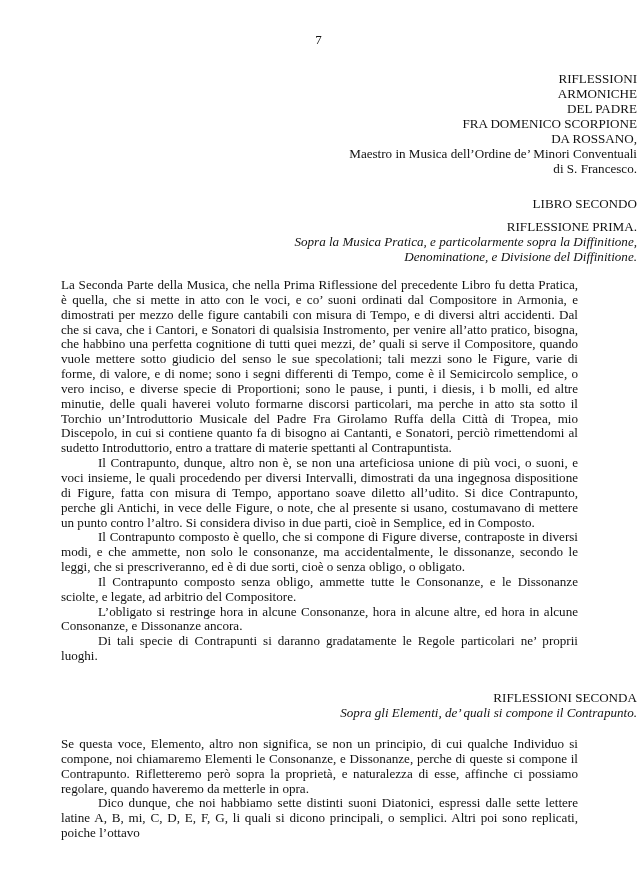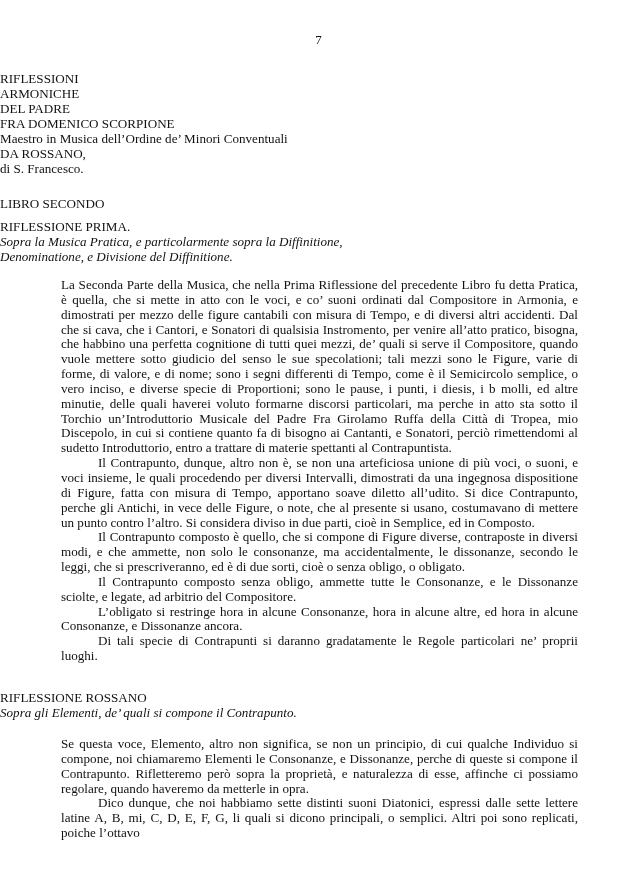--- a/index.html
+++ b/index.html
@@ -4,21 +4,21 @@
 <style>
   html, body { margin: 0; padding: 0; background: #ffffff; }
   body {
     width: 637px; height: 892px; overflow: hidden; position: relative;
     font-family: "Liberation Serif", "DejaVu Serif", serif;
     color: #111111;
     font-size: 13.1px;
   }
   .page { position: absolute; left: 0; top: 0; width: 637px; height: 892px; }
   .pagenum { position: absolute; top: 32px; left: 0; width: 637px; text-align: center; font-size: 13px; }
-  .center { position: absolute; left: 0; width: 637px; text-align: left; line-height: 15px; }
+  .center { position: absolute; left: 0; width: 637px; text-align: right; line-height: 15px; }
   .title-block { top: 71px; }
   .title-block div { white-space: nowrap; }
   .libro { top: 196px; }
   .rifl1 { top: 219px; }
   .ital { font-style: italic; }
   .body { position: absolute; left: 61px; width: 517px; text-align: justify; line-height: 14.85px; }
   .body p { margin: 0; }
   .body p.ind { text-indent: 37px; }
   .body1 { top: 278px; }
   .rifl2 { top: 690px; }
@@ -29,22 +29,22 @@
 
 <div class="page">
 
   <div class="pagenum">7</div>
 
   <div class="center title-block">
     <div>RIFLESSIONI</div>
     <div>ARMONICHE</div>
     <div>DEL PADRE</div>
     <div>FRA DOMENICO SCORPIONE</div>
+    <div>DA ROSSANO,</div>
     <div>Maestro in Musica dell’Ordine de’ Minori Conventuali</div>
-    <div>DA ROSSANO,</div>
     <div>di S. Francesco.</div>
   </div>
 
   <div class="center libro">LIBRO SECONDO</div>
 
   <div class="center rifl1">
     <div>RIFLESSIONE PRIMA.</div>
     <div class="ital">Sopra la Musica Pratica, e particolarmente sopra la Diffinitione,</div>
     <div class="ital">Denominatione, e Divisione del Diffinitione.</div>
   </div>
@@ -52,21 +52,21 @@
   <div class="body body1">
     <p>La Seconda Parte della Musica, che nella Prima Riflessione del precedente Libro fu detta Pratica, è quella, che si mette in atto con le voci, e co’ suoni ordinati dal Compositore in Armonia, e dimostrati per mezzo delle figure cantabili con misura di Tempo, e di diversi altri accidenti. Dal che si cava, che i Cantori, e Sonatori di qualsisia Instromento, per venire all’atto pratico, bisogna, che habbino una perfetta cognitione di tutti quei mezzi, de’ quali si serve il Compositore, quando vuole mettere sotto giudicio del senso le sue specolationi; tali mezzi sono le Figure, varie di forme, di valore, e di nome; sono i segni differenti di Tempo, come è il Semicircolo semplice, o vero inciso, e diverse specie di Proportioni; sono le pause, i punti, i diesis, i b molli, ed altre minutie, delle quali haverei voluto formarne discorsi particolari, ma perche in atto sta sotto il Torchio un’Introduttorio Musicale del Padre Fra Girolamo Ruffa della Città di Tropea, mio Discepolo, in cui si contiene quanto fa di bisogno ai Cantanti, e Sonatori, perciò rimettendomi al sudetto Introduttorio, entro a trattare di materie spettanti al Contrapuntista.</p>
     <p class="ind">Il Contrapunto, dunque, altro non è, se non una arteficiosa unione di più voci, o suoni, e voci insieme, le quali procedendo per diversi Intervalli, dimostrati da una ingegnosa dispositione di Figure, fatta con misura di Tempo, apportano soave diletto all’udito. Si dice Contrapunto, perche gli Antichi, in vece delle Figure, o note, che al presente si usano, costumavano di mettere un punto contro l’altro. Si considera diviso in due parti, cioè in Semplice, ed in Composto.</p>
     <p class="ind">Il Contrapunto composto è quello, che si compone di Figure diverse, contraposte in diversi modi, e che ammette, non solo le consonanze, ma accidentalmente, le dissonanze, secondo le leggi, che si prescriveranno, ed è di due sorti, cioè o senza obligo, o obligato.</p>
     <p class="ind">Il Contrapunto composto senza obligo, ammette tutte le Consonanze, e le Dissonanze sciolte, e legate, ad arbitrio del Compositore.</p>
     <p class="ind">L’obligato si restringe hora in alcune Consonanze, hora in alcune altre, ed hora in alcune Consonanze, e Dissonanze ancora.</p>
     <p class="ind">Di tali specie di Contrapunti si daranno gradatamente le Regole particolari ne’ proprii luoghi.</p>
   </div>
 
   <div class="center rifl2">
-    <div>RIFLESSIONE ROSSANO</div>
+    <div>RIFLESSIONI SECONDA</div>
     <div class="ital">Sopra gli Elementi, de’ quali si compone il Contrapunto.</div>
   </div>
 
   <div class="body body2">
     <p>Se questa voce, Elemento, altro non significa, se non un principio, di cui qualche Individuo si compone, noi chiamaremo Elementi le Consonanze, e Dissonanze, perche di queste si compone il Contrapunto. Rifletteremo però sopra la proprietà, e naturalezza di esse, affinche ci possiamo regolare, quando haveremo da metterle in opra.</p>
     <p class="ind">Dico dunque, che noi habbiamo sette distinti suoni Diatonici, espressi dalle sette lettere latine A, B, mi, C, D, E, F, G, li quali si dicono principali, o semplici. Altri poi sono replicati, poiche l’ottavo</p>
   </div>
 
 </div>
 

